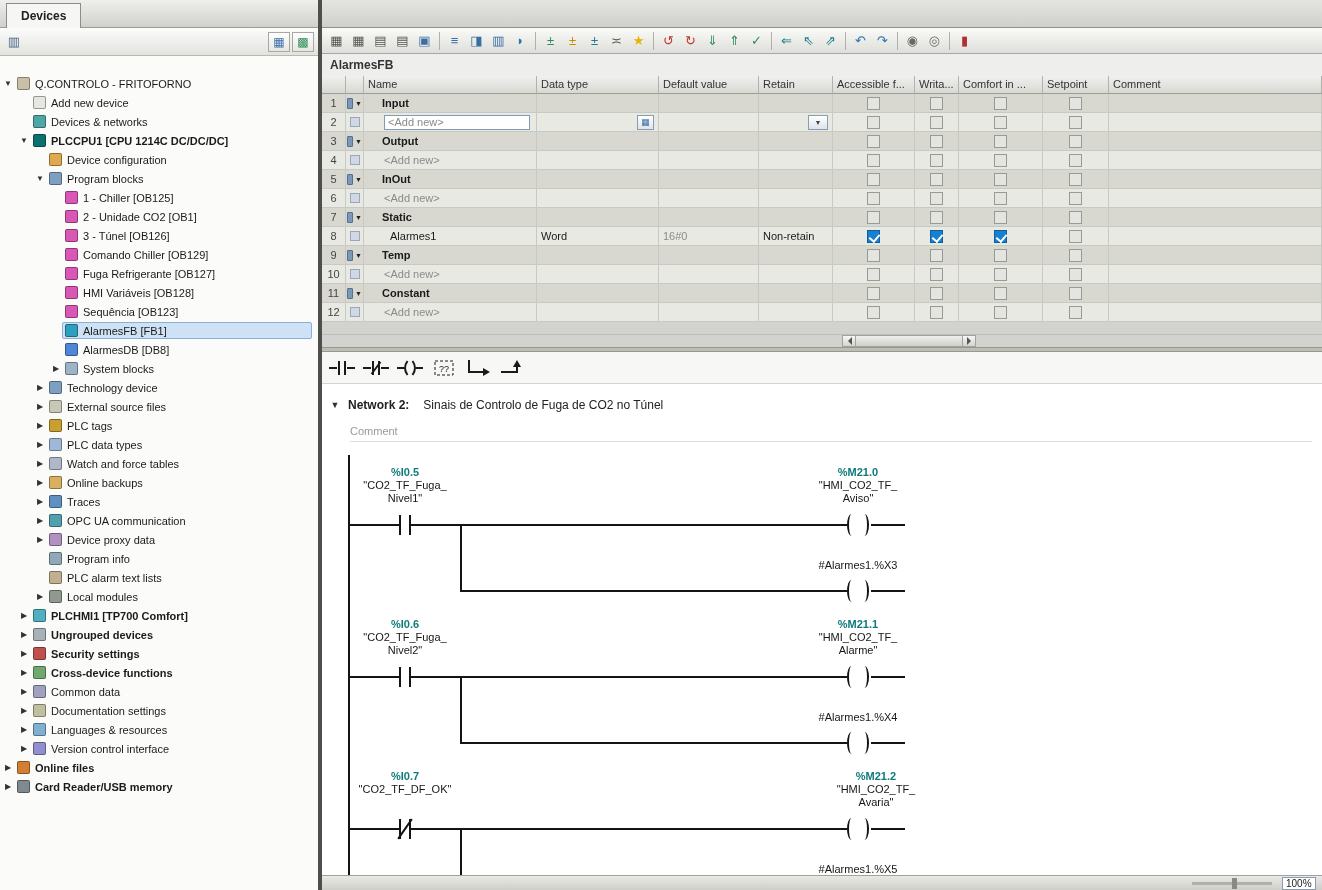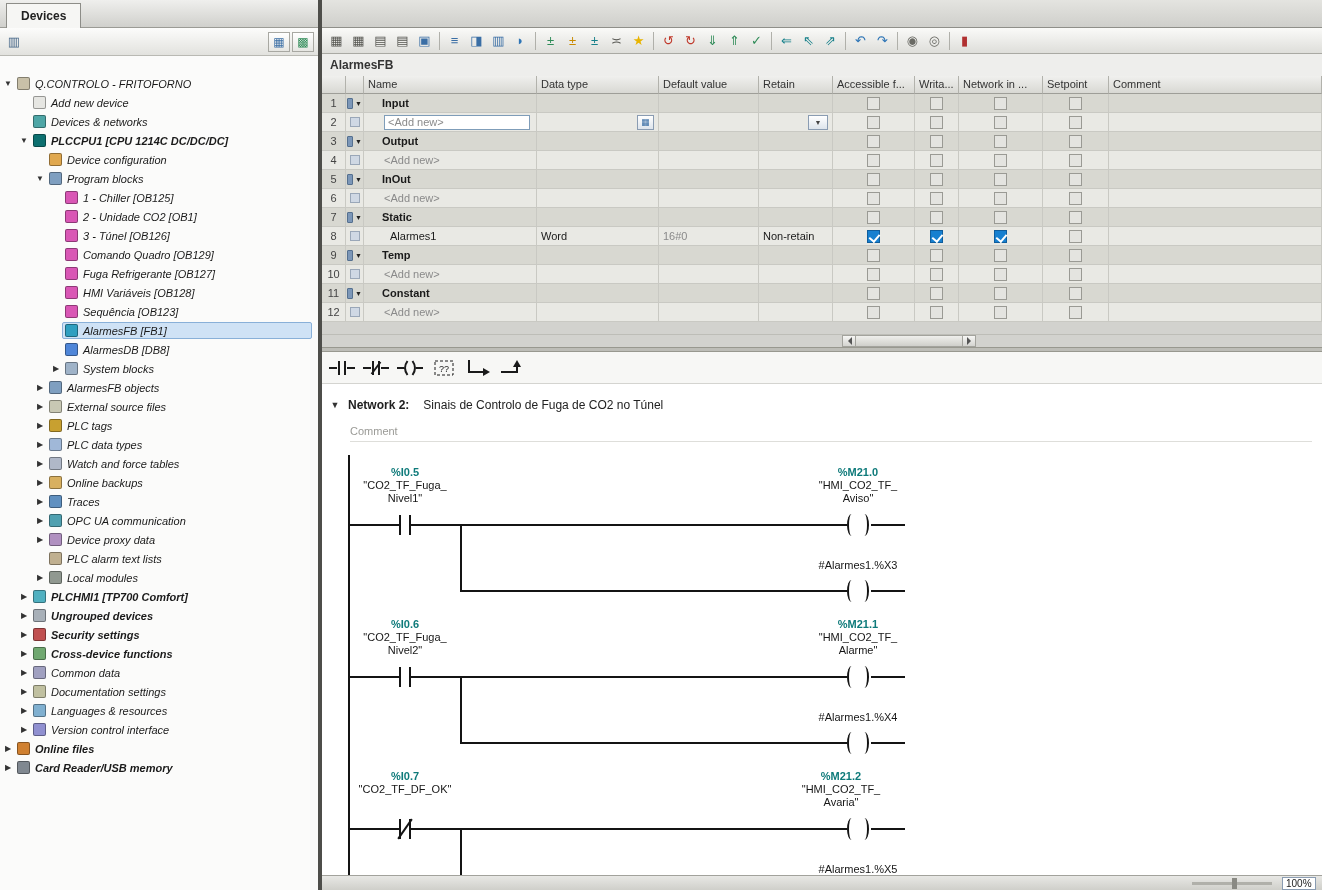--- a/index.html
+++ b/index.html
@@ -13,21 +13,21 @@
 .left-toolbar{height:28px;background:linear-gradient(#fcfcfb,#e2e2de);border-bottom:1px solid #b9b9b3;display:flex;align-items:center;padding:0 4px;}
 .ltb-icon{width:20px;height:20px;display:flex;align-items:center;justify-content:center;font-size:13px;}
 .ltb-right{margin-left:auto;display:flex;gap:2px;}
 .ltb-btn{width:22px;height:20px;border:1px solid #a8a8a2;background:linear-gradient(#ffffff,#e6e6e2);display:flex;align-items:center;justify-content:center;font-size:12px;}
 .tree{position:absolute;top:57px;left:0;right:0;bottom:0;background:#fbfbfa;padding-top:17px;overflow:hidden;}
 .trow{height:19px;display:flex;align-items:center;white-space:nowrap;}
 .arr{width:12px;flex:none;font-size:8px;color:#333;text-align:center;}
 .tbody2{display:flex;align-items:center;flex:1;height:17px;margin-right:6px;padding:0 2px;border:1px solid transparent;overflow:hidden;}
 .trow.sel .tbody2{background:#cfe2f5;border-color:#89b0d8;border-radius:2px;}
 .ticon{width:13px;height:13px;flex:none;margin-right:5px;border:1px solid rgba(0,0,0,.35);border-radius:2px;background:#bbb;}
-.tlabel{font-size:11px;color:#1a1a1a;font-style:italic;}
+.tlabel{font-size:11px;color:#1a1a1a;}
 .tlabel.b{font-weight:bold;}
 
 
 .vsplit{position:absolute;left:318px;top:0;width:4px;height:100%;background:#4e4e4a;}
 
 
 .right-panel{position:absolute;left:322px;top:0;width:1000px;height:100%;background:#d6d6d2;}
 .rp-tabstrip{position:absolute;top:0;left:0;right:0;height:28px;background:linear-gradient(#e4e4e0,#cfcfcb);border-bottom:1px solid #8f8f89;}
 .rp-toolbar{position:absolute;top:28px;left:0;right:0;height:26px;background:linear-gradient(#fafaf8,#dededa);border-bottom:1px solid #a9a9a3;display:flex;align-items:center;padding:0 4px;gap:1px;}
 .tbi{width:21px;height:20px;display:flex;align-items:center;justify-content:center;font-size:13px;}
@@ -173,21 +173,21 @@
           <div class="arr" style="margin-left: 50px;"></div>
           <div class="tbody2">
             <div class="ticon" style="background: rgb(217, 87, 181);"></div>
             <div class="tlabel">3 - Túnel [OB126]</div>
           </div>
         </div>
         <div class="trow">
           <div class="arr" style="margin-left: 50px;"></div>
           <div class="tbody2">
             <div class="ticon" style="background: rgb(217, 87, 181);"></div>
-            <div class="tlabel">Comando Quadro [OB129]</div>
+            <div class="tlabel">Comando Chiller [OB129]</div>
           </div>
         </div>
         <div class="trow">
           <div class="arr" style="margin-left: 50px;"></div>
           <div class="tbody2">
             <div class="ticon" style="background: rgb(217, 87, 181);"></div>
             <div class="tlabel">Fuga Refrigerante [OB127]</div>
           </div>
         </div>
         <div class="trow">
@@ -222,21 +222,21 @@
           <div class="arr" style="margin-left: 50px;">▶</div>
           <div class="tbody2">
             <div class="ticon" style="background: rgb(159, 179, 200);"></div>
             <div class="tlabel">System blocks</div>
           </div>
         </div>
         <div class="trow">
           <div class="arr" style="margin-left: 34px;">▶</div>
           <div class="tbody2">
             <div class="ticon" style="background: rgb(127, 159, 192);"></div>
-            <div class="tlabel">AlarmesFB objects</div>
+            <div class="tlabel">Technology device</div>
           </div>
         </div>
         <div class="trow">
           <div class="arr" style="margin-left: 34px;">▶</div>
           <div class="tbody2">
             <div class="ticon" style="background: rgb(200, 200, 180);"></div>
             <div class="tlabel">External source files</div>
           </div>
         </div>
         <div class="trow">
@@ -279,20 +279,27 @@
           <div class="tbody2">
             <div class="ticon" style="background: rgb(80, 160, 176);"></div>
             <div class="tlabel">OPC UA communication</div>
           </div>
         </div>
         <div class="trow">
           <div class="arr" style="margin-left: 34px;">▶</div>
           <div class="tbody2">
             <div class="ticon" style="background: rgb(176, 144, 192);"></div>
             <div class="tlabel">Device proxy data</div>
+          </div>
+        </div>
+        <div class="trow">
+          <div class="arr" style="margin-left: 34px;"></div>
+          <div class="tbody2">
+            <div class="ticon" style="background: rgb(144, 168, 184);"></div>
+            <div class="tlabel">Program info</div>
           </div>
         </div>
         <div class="trow">
           <div class="arr" style="margin-left: 34px;"></div>
           <div class="tbody2">
             <div class="ticon" style="background: rgb(192, 176, 144);"></div>
             <div class="tlabel">PLC alarm text lists</div>
           </div>
         </div>
         <div class="trow">
@@ -420,21 +427,21 @@
     <div class="iface">
       <div class="gr">
           <div class="th"></div>
           <div class="th"></div>
           <div class="th">Name</div>
           <div class="th">Data type</div>
           <div class="th">Default value</div>
           <div class="th">Retain</div>
           <div class="th">Accessible f...</div>
           <div class="th">Writa...</div>
-          <div class="th">Network in ...</div>
+          <div class="th">Comfort in ...</div>
           <div class="th">Setpoint</div>
           <div class="th">Comment</div>
         </div>
       <div>
           <div class="gr row-section">
             <div class="td num">1</div>
             <div class="td icn">
               <div class="sicon"></div>
               <div class="sarrow">▼</div>
             </div>
@@ -835,21 +842,21 @@
           <div class="opname">#Alarmes1.%X4</div>
         </div>
         <div class="hl" style="left: 138px; width: 387px; top: 297px;"></div>
         <div class="hl" style="left: 549px; width: 34px; top: 297px;"></div>
         <div class="paren l" style="left: 525px; top: 287px;"></div>
         <div class="paren r" style="left: 538px; top: 287px;"></div>
         <div class="oplabel" style="left: -2px; top: 325px;">
           <div class="opaddr">%I0.7</div>
           <div class="opname">"CO2_TF_DF_OK"</div>
         </div>
-        <div class="oplabel" style="left: 434px; top: 325px;">
+        <div class="oplabel" style="left: 469px; top: 325px;">
           <div class="opaddr">%M21.2</div>
           <div class="opname">"HMI_CO2_TF_</div>
           <div class="opname">Avaria"</div>
         </div>
         <div class="hl" style="left: 26px; width: 51px; top: 383px;"></div>
         <div class="hl" style="left: 89px; width: 436px; top: 383px;"></div>
         <div class="hl" style="left: 549px; width: 34px; top: 383px;"></div>
         <div class="cbar" style="left: 77px; top: 374px;"></div>
         <div class="cbar" style="left: 87px; top: 374px;"></div>
         <div class="ncd" style="left: 82px; top: 372px;"></div>

